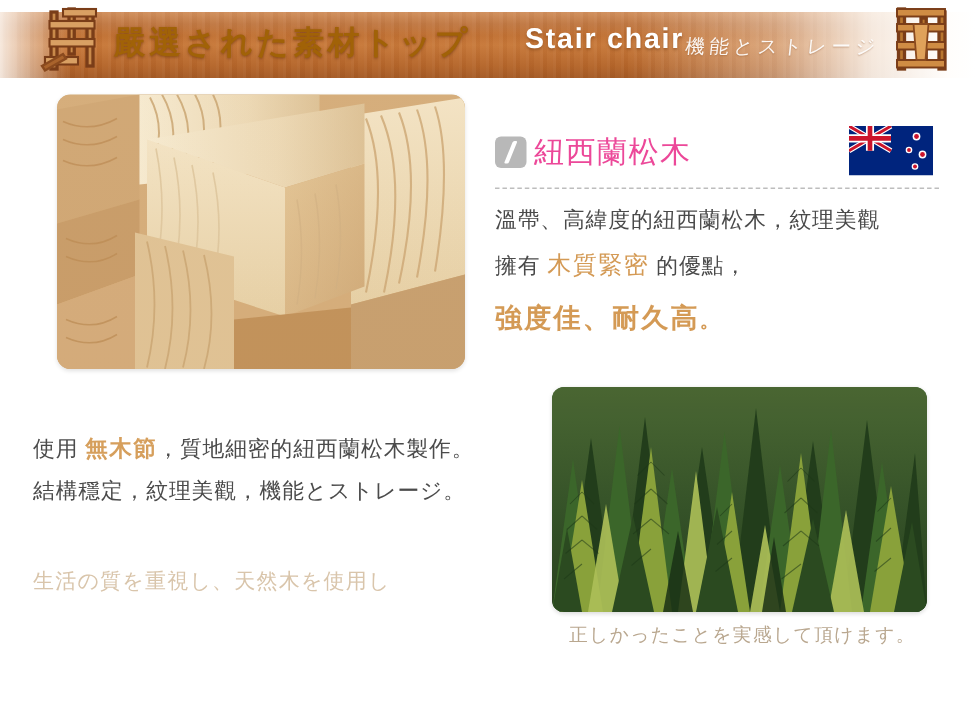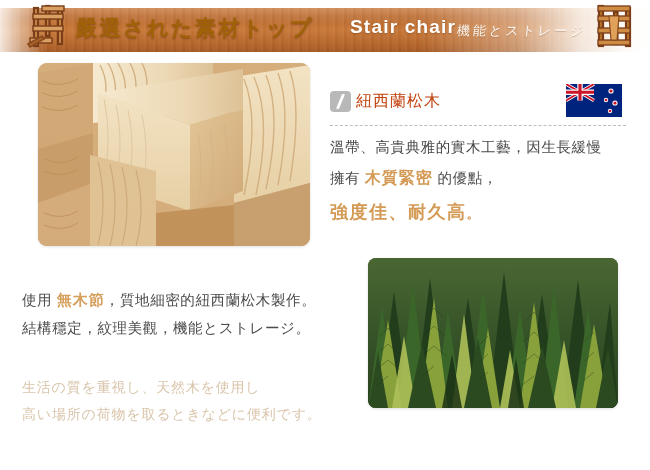--- a/index.html
+++ b/index.html
@@ -142,22 +142,22 @@
   .badge-num::after {
     content: "";
     position: absolute;
     left: 9px; top: 3px;
     width: 3px; height: 15px;
     background: #ffffff;
     transform: skewX(-22deg);
     border-radius: 1px;
   }
   .info-title {
-    font-size: 16px;
-    color: #c2410c;
+    font-size: 20px;
+    color: #ec4899;
     letter-spacing: 1px;
     font-weight: 500;
     white-space: nowrap;
   }
   .flag-nz {
     position: absolute;
     right: 8px; top: -2px;
     width: 56px; height: 33px;
   }
   .divider-dashed {
@@ -169,21 +169,21 @@
   .info-line {
     font-size: 14.5px;
     color: #4a4a4a;
     letter-spacing: 0.6px;
     margin-top: 12px;
     white-space: nowrap;
     line-height: 1.25;
   }
   .hl-orange {
     color: #d49a55;
-    font-weight: bold;
+    font-weight: normal;
     font-size: 16px;
     letter-spacing: 1px;
   }
   .info-strong {
     font-size: 18px;
     color: #d49a55;
     font-weight: bold;
     letter-spacing: 1.5px;
     margin-top: 12px;
     white-space: nowrap;
@@ -207,21 +207,21 @@
     color: #d69f5c;
     font-weight: bold;
     font-size: 15px;
     letter-spacing: 1px;
   }
 
   .jp-block {
     position: absolute;
     left: 22px; top: 375px;
     width: 320px;
-    font-family: Liberation Mono, monospace;
+    font-family: Liberation Serif, serif;
   }
   .jp-line {
     font-size: 14px;
     color: #d9c5ab;
     letter-spacing: 0.8px;
     line-height: 1.95;
     white-space: nowrap;
   }
 
   
@@ -419,21 +419,21 @@
             <circle cx="49" cy="19" r="1.6" fill="#cc142b"></circle>
           <circle cx="44" cy="27" r="2.2" fill="#ffffff"></circle>
             <circle cx="44" cy="27" r="1.3" fill="#cc142b"></circle>
         </g>
       </svg>
     </div>
   </div>
 
   <div class="divider-dashed"></div>
 
-  <div class="info-line">溫帶、高貴典雅的實木工藝，因生長緩慢</div>
+  <div class="info-line">溫帶、高緯度的紐西蘭松木，紋理美觀</div>
 
   <div class="info-line">
     <span>擁有</span>
     <span class="hl-orange">木質緊密</span>
     <span>的優點，</span>
   </div>
 
   <div class="info-strong">
     <span>強度佳、耐久高</span><span class="dot">。</span>
   </div>
@@ -442,21 +442,20 @@
 <div class="lower-left">
   <div class="zh-line">
     <span>使用</span>
     <span class="hl">無木節</span><span>，質地細密的紐西蘭松木製作。</span>
   </div>
   <div class="zh-line">結構穩定，紋理美觀，機能とストレージ。</div>
 </div>
 
 <div class="jp-block">
   <div class="jp-line">生活の質を重視し、天然木を使用し</div>
-  <div class="jp-line">高い場所の荷物を取るときなどに便利です。</div>
 </div>
 
 <div class="forest-photo">
   <svg width="250" height="150" viewBox="0 0 250 150">
     <defs>
       <linearGradient id="fbg" x1="0" y1="0" x2="0" y2="1">
         <stop offset="0%" stop-color="#4d6b35"></stop>
         <stop offset="55%" stop-color="#38562a"></stop>
         <stop offset="100%" stop-color="#2a4420"></stop>
       </linearGradient>
@@ -520,13 +519,14 @@
 
     <g fill="#1c3317" opacity="0.85">
       <polygon points="74,150 84,96 94,150"></polygon>
       <polygon points="140,150 148,100 156,150"></polygon>
     </g>
     <rect width="250" height="150" fill="#000000" opacity="0.04"></rect>
   </svg>
 </div>
 
 <div class="forest-caption">
+  <div class="cap-line">正しかったことを実感して頂けます。</div>
 </div>
 
 </body></html>

